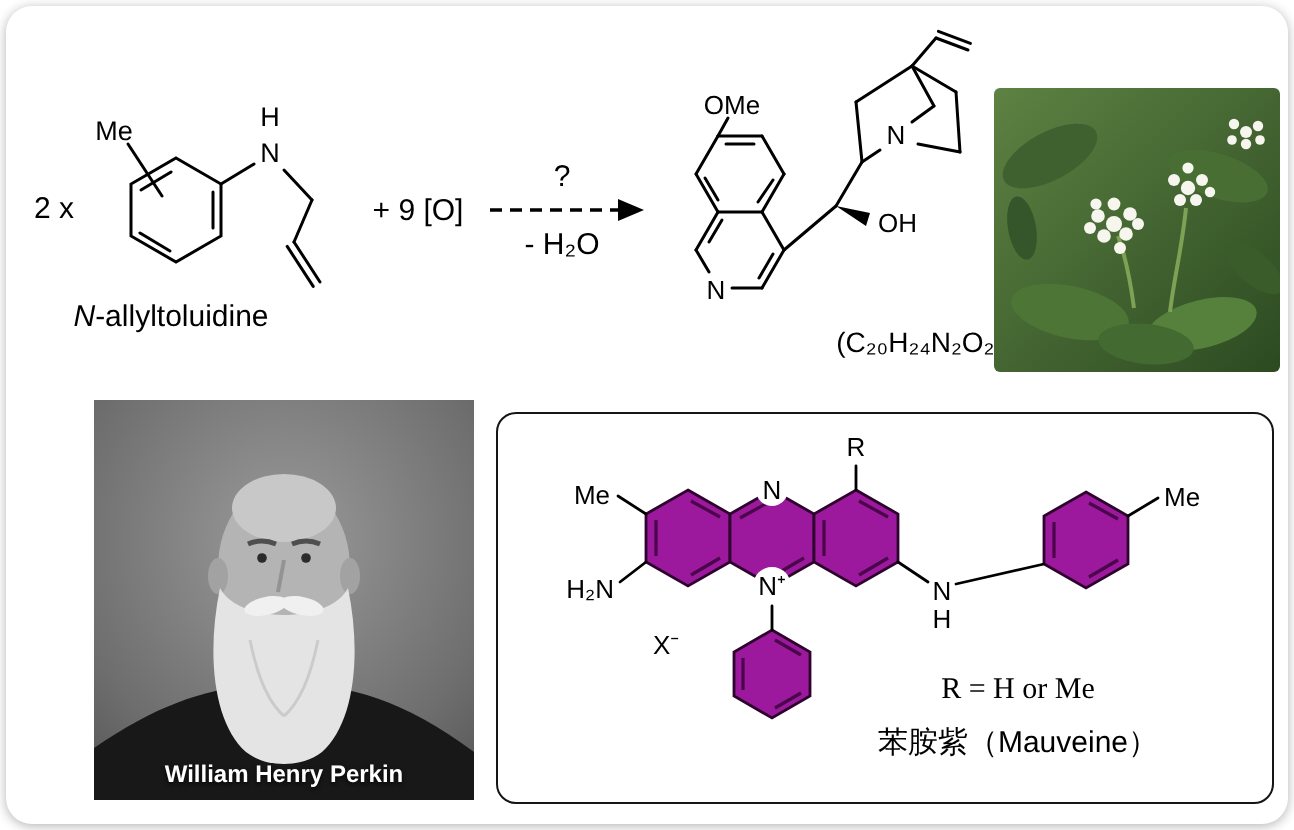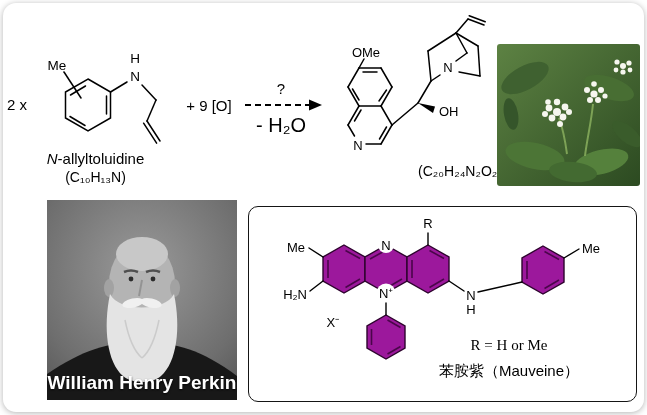--- a/index.html
+++ b/index.html
@@ -2,31 +2,31 @@
 <html><head>
 <meta charset="utf-8">
 <style>
   html,body{margin:0;padding:0;background:#ffffff;}
   .page{position:relative;width:647px;height:415px;font-family:"Liberation Sans",sans-serif;color:#000;overflow:hidden;}
   .card{position:absolute;inset:3px;background:#fff;border-radius:13px;box-shadow:0 1px 6px rgba(0,0,0,.30);}
   .abs{position:absolute;}
   .t{position:absolute;font-family:"Liberation Sans",sans-serif;color:#000;white-space:nowrap;}
   .center{text-align:center;}
   svg text{font-family:"Liberation Sans",sans-serif;fill:#000;}
-  .coef{left:7px;top:96px;font-size:15px;}
+  .coef{left:17px;top:96px;font-size:15px;}
   .plus{left:178px;top:97px;width:62px;font-size:15px;text-align:center;}
   .qmark{left:268px;top:80px;width:26px;font-size:15px;text-align:center;}
-  .water{left:246px;top:114px;width:70px;font-size:20px;text-align:center;}
-  .rname{left:18px;top:150px;width:155px;font-size:15px;text-align:center;}
+  .water{left:246px;top:114px;width:70px;font-size:15px;text-align:center;}
+  .rname{left:8px;top:150px;width:155px;font-size:15px;text-align:center;}
   .rformula{left:18px;top:169px;width:155px;font-size:14px;text-align:center;}
   .pname{left:420px;top:144px;width:80px;font-size:15px;text-align:center;}
   .pformula{left:404px;top:163px;width:112px;font-size:14px;text-align:center;}
   .plant{position:absolute;left:497px;top:44px;width:143px;height:142px;border-radius:3px;overflow:hidden;}
   .portrait{position:absolute;left:47px;top:200px;width:190px;height:200px;overflow:hidden;background:#555;}
-  .portrait .caption{position:absolute;left:0;right:0;bottom:6px;text-align:center;color:#fff;font-weight:bold;font-size:19px;text-shadow:0 1px 2px rgba(0,0,0,.8);}
+  .portrait .caption{position:absolute;left:0;right:0;bottom:6px;text-align:center;color:#fff;font-weight:bold;font-size:12px;text-shadow:0 1px 2px rgba(0,0,0,.8);}
   .mbox{position:absolute;left:248px;top:206px;width:389px;height:196px;border:1.5px solid #151515;border-radius:10px;box-sizing:border-box;background:#fff;}
   .mbox svg{position:absolute;left:0;top:0;}
   .rdef{left:195px;top:130px;width:130px;font-size:15px;text-align:center;position:absolute;font-family:Liberation Serif, serif;}
   .cname{left:175px;top:155px;width:170px;font-size:15px;text-align:center;position:absolute;}
 </style>
 </head>
 <body>
 
 <div class="page">
   <div class="card"></div>
@@ -45,21 +45,20 @@
       <line x1="121" y1="55" x2="112" y2="76"></line>
       <line x1="112" y1="76" x2="125" y2="96"></line>
       <line x1="108.6" y1="78.2" x2="121.6" y2="98.2"></line>
     </g>
     <text x="22" y="25" font-size="13.5" text-anchor="middle">Me</text>
     <text x="100" y="18" font-size="13.5" text-anchor="middle">H</text>
     <text x="100" y="36" font-size="13.5" text-anchor="middle">N</text>
   </svg>
 
   <div class="t rname center"><i>N</i><span>-allyltoluidine</span></div>
-  <div class="t rformula center">(C₁₀H₁₃N)</div>
 
   <span class="t plus">+ 9 [O]</span>
 
   <svg class="abs" style="left:243px;top:95px;" width="82" height="20" viewBox="0 0 82 20">
     <line x1="2" y1="10" x2="66" y2="10" stroke="#000" stroke-width="1.8" stroke-dasharray="6 4"></line>
     <polygon points="66,4.5 79,10 66,15.5" fill="#000"></polygon>
   </svg>
   <span class="t qmark">?</span>
   <span class="t water">- H₂O</span>
 

